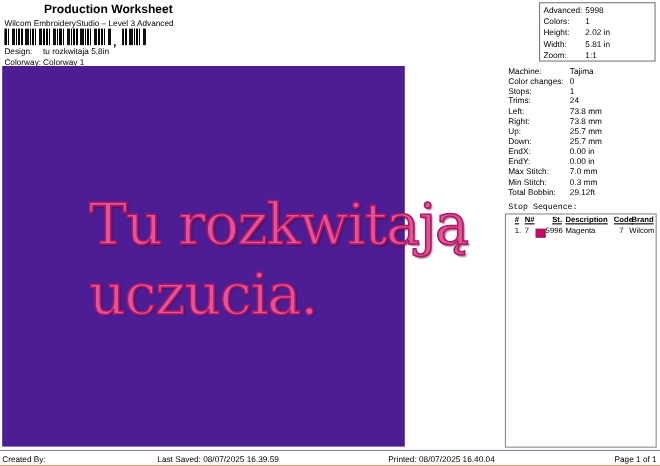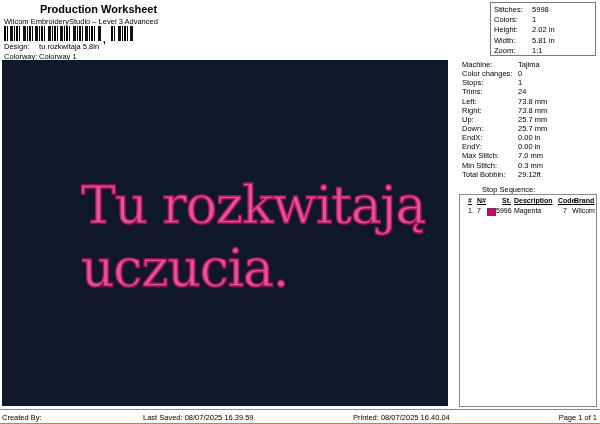--- a/index.html
+++ b/index.html
@@ -24,36 +24,36 @@
   .hrow { position:absolute; font-size:7.5px; }
   .hrow .hlabel { display:inline-block; width:33px; }
   .hrow.design { left:4px; top:42px; }
   .hrow.colorway { left:4px; top:52px; }
   
   .stats-box { position:absolute; left:490px; top:2px; width:106px; height:54px;
     border:1px solid #7a7a7a; font-size:7.5px; padding:2px 0 0 3px; box-sizing:border-box; }
   .stats-row { height:10.2px; line-height:10.2px; }
   .stats-row .slabel { display:inline-block; width:36px; }
   
-  .design-area { position:absolute; left:2px; top:60px; width:446px; height:346px; background:#0f172a; }
+  .design-area { position:absolute; left:2px; top:60px; width:366px; height:346px; background:#4c1d95; }
   .emb { position:absolute; left:79px; top:114px; }
   .emb-line {
     font-family:"DejaVu Serif", serif;
     font-size:52px; line-height:63px; letter-spacing:-1.2px;
     color:#e2539a;
     -webkit-text-stroke:1.4px #ad1660;
     text-shadow:1.5px 1.5px 1.5px rgba(90,8,50,0.55);
     white-space:nowrap;
   }
   
   .machine { position:absolute; left:462px; top:60px; width:136px; font-size:7.5px; }
   .m-row { height:9.15px; line-height:9.15px; white-space:nowrap; }
   .m-row .mlabel { display:inline-block; width:56px; }
   
-  .ss-title { position:absolute; left:482px; top:185px; font-size:7.5px; }
+  .ss-title { position:absolute; left:462px; top:185px; font-size:7.5px;font-family:Liberation Mono, monospace; }
   .ss-box { position:absolute; left:459px; top:194px; width:138px; height:213px;
     border:1px solid #8a8a8a; box-sizing:border-box; font-size:7px; }
   .ss-h { position:absolute; top:2px; font-weight:bold; text-decoration:underline; white-space:nowrap; }
   .ss-c { position:absolute; top:11.5px; white-space:nowrap; }
   .ss-chip { position:absolute; top:12.5px; left:27px; width:6.5px; height:6.5px;
     background:#d4006d; border:0.5px solid #7e2a50; }
   
   .footer { position:absolute; left:0; top:409px; width:600px; height:13px;
     border-top:1px solid #8a8a8a; border-bottom:1px solid #f97316; font-size:7.5px; }
   .footer span { position:absolute; top:2.5px; white-space:nowrap; }
@@ -80,21 +80,21 @@
     <span class="hlabel">Design:</span>
     <span>tu rozkwitaja 5,8in</span>
   </div>
   <div class="hrow colorway">
     <span class="hlabel">Colorway:</span>
     <span>Colorway 1</span>
   </div>
 
   <div class="stats-box">
     <div class="stats-row">
-      <span class="slabel">Stitches:</span>
+      <span class="slabel">Advanced:</span>
       <span>5998</span>
     </div>
     <div class="stats-row">
       <span class="slabel">Colors:</span>
       <span>1</span>
     </div>
     <div class="stats-row">
       <span class="slabel">Height:</span>
       <span>2.02 in</span>
     </div>

